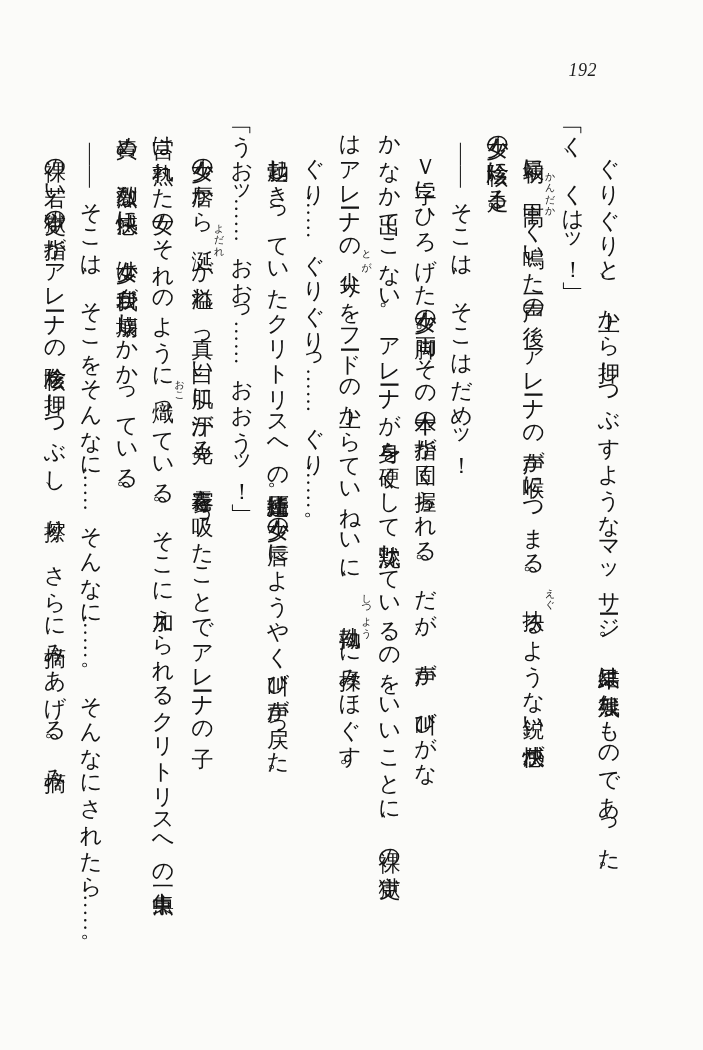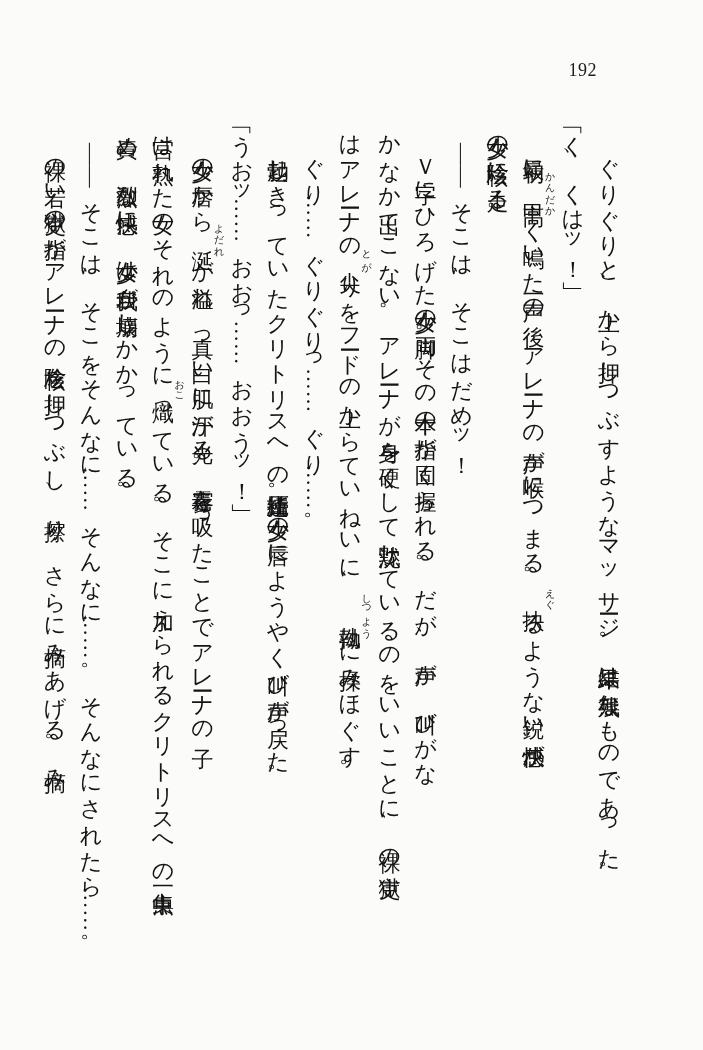--- a/index.html
+++ b/index.html
@@ -17,20 +17,21 @@
     width: 703px;
     height: 1050px;
     font-family: "Liberation Serif", "DejaVu Serif", serif;
     background: #fbfbf9;
   }
   .page-number {
     position: absolute;
     top: 60px;
     right: 106px;
     font-size: 18px;
+    font-style: italic;
     letter-spacing: 0.5px;
     color: #1c1c1c;
   }
   .text-block {
     position: absolute;
     top: 120px;
     right: 76px;
     height: 848px;
     writing-mode: vertical-rl;
     -webkit-writing-mode: vertical-rl;

